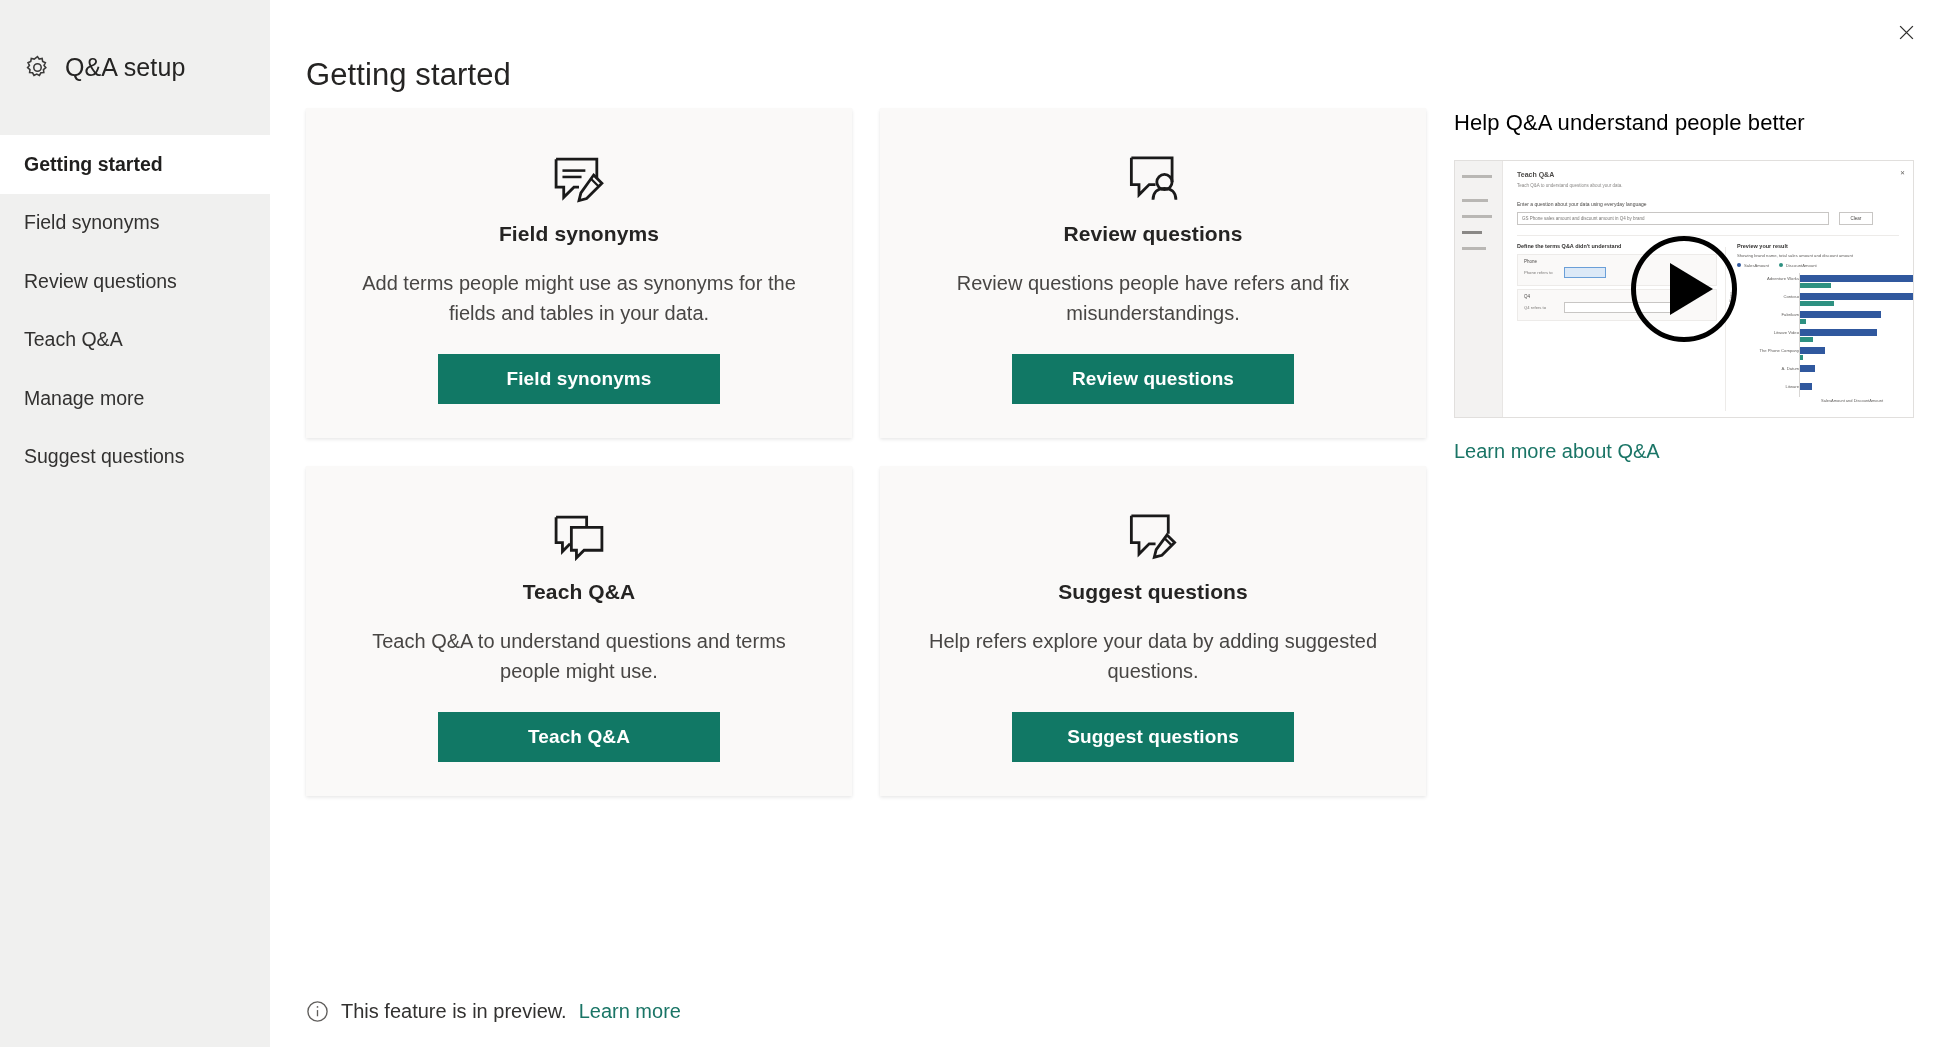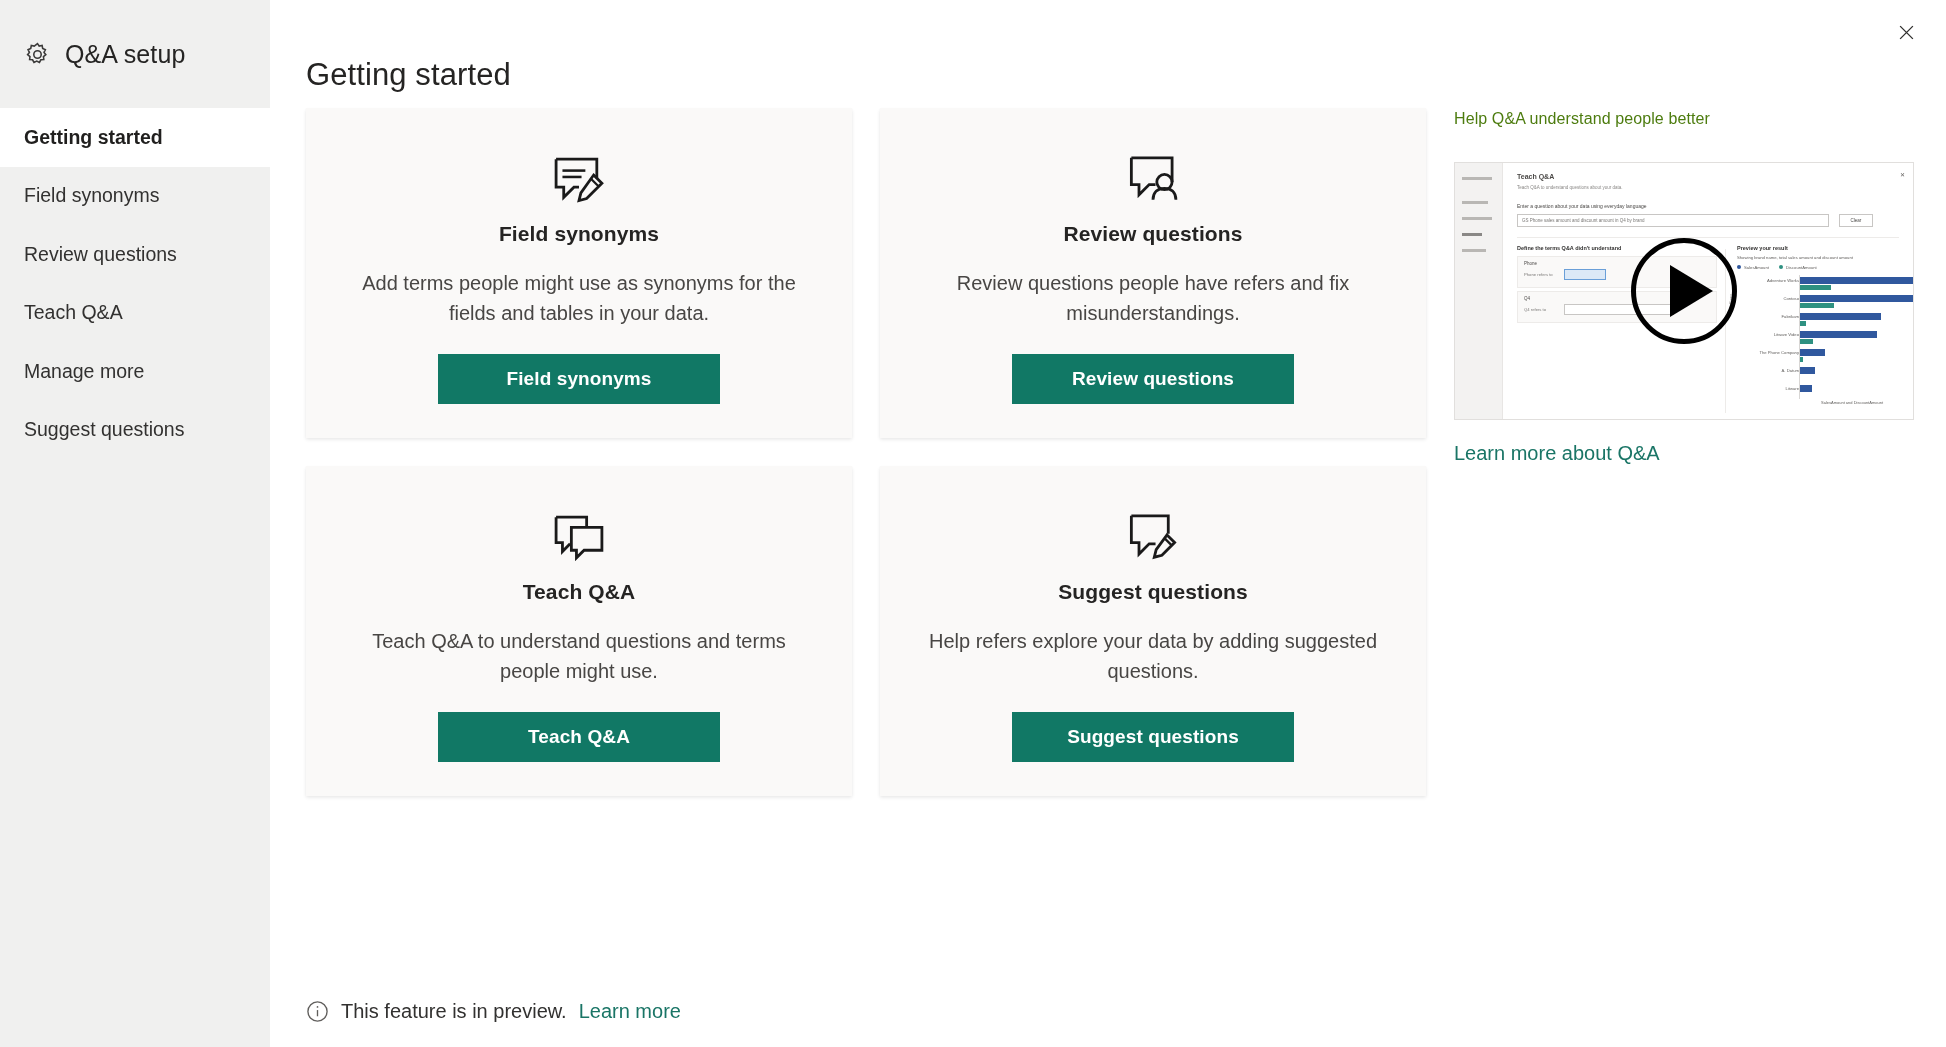--- a/index.html
+++ b/index.html
@@ -23,21 +23,21 @@
   .sidebar {
     width: 270px;
     min-width: 270px;
     height: 1047px;
     background: #f0f0ef;
     display: flex;
     flex-direction: column;
     position: relative;
   }
   .sidebar-header {
-    height: 108px;
+    height: 135px;
     display: flex;
     align-items: center;
     padding-left: 24px;
     gap: 14px;
   }
   .gear-icon {
     width: 27px; height: 27px;
     display: inline-block;
     flex: 0 0 auto;
     color: #3b3a39;
@@ -164,23 +164,23 @@
     letter-spacing: 0.1px;
   }
 
   
   .help-col {
     flex: 0 0 auto;
     width: 460px;
     padding-top: 2px;
   }
   .help-title {
-    font-size: 16px;
-    color: #4d7c0f;
-    margin-bottom: 34px;
+    font-size: 22px;
+    color: #000000;
+    margin-bottom: 24px;
     letter-spacing: 0.1px;
   }
   .video-thumb {
     position: relative;
     width: 460px;
     height: 258px;
     background: #ffffff;
     border: 1px solid #e1dfdd;
     overflow: hidden;
     cursor: pointer;

